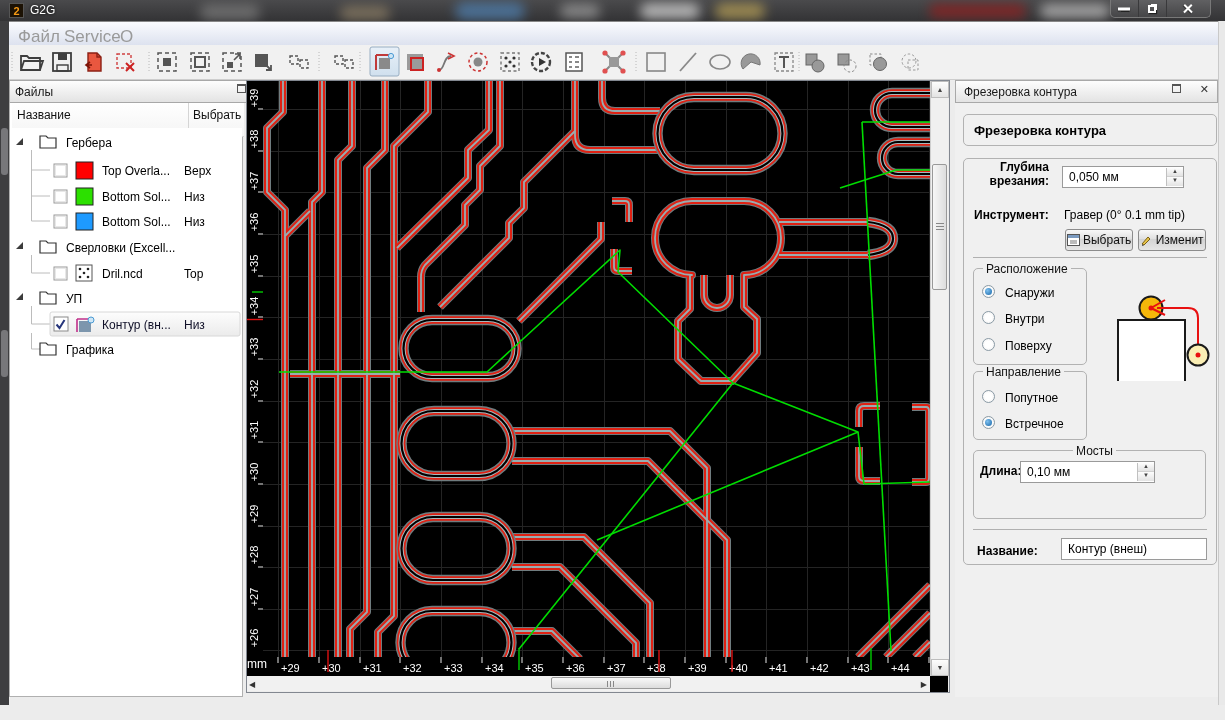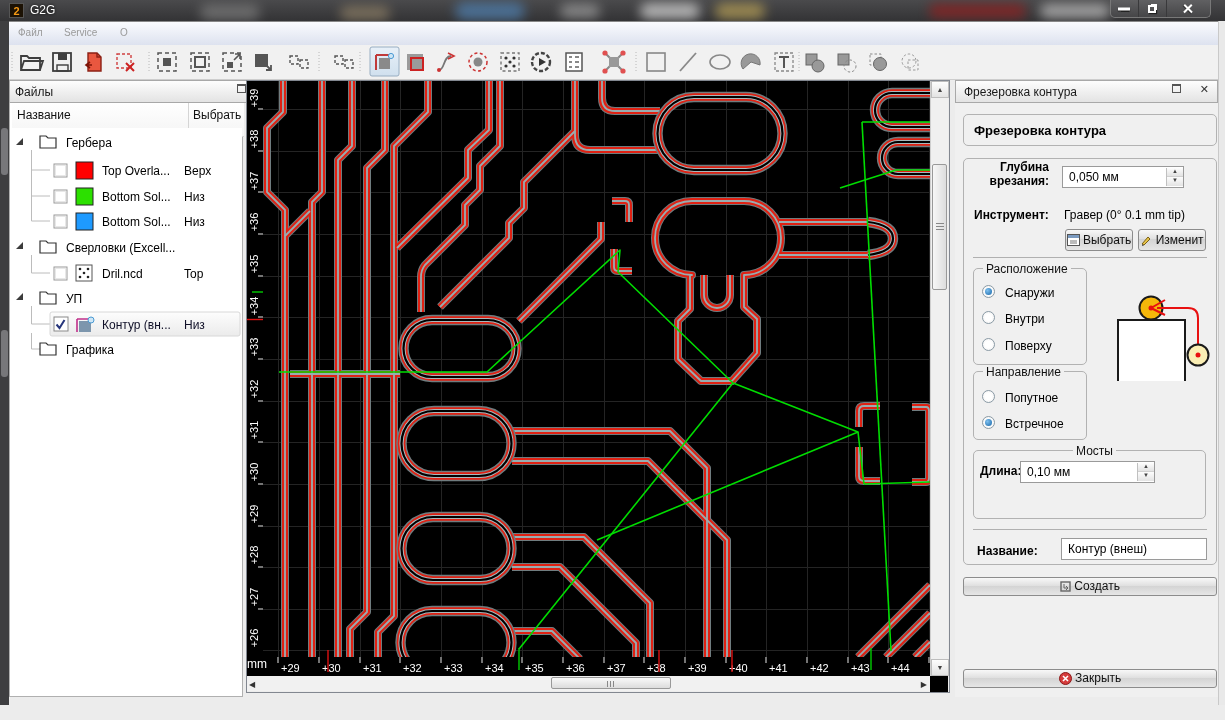--- a/index.html
+++ b/index.html
@@ -8,21 +8,21 @@
 
 #title{left:0;top:0;width:1225px;height:21px;background:linear-gradient(#4a4a4c,#333335);overflow:hidden}
 #title .blob{position:absolute;filter:blur(6px);opacity:.8}
 #ticon{left:9px;top:3px;width:15px;height:15px;background:#1c1205;border:1px solid #555;color:#f59a16;font-weight:bold;font-size:11px;text-align:center;line-height:14px}
 #ttext{left:30px;top:3px;color:#fff;font-size:12px;text-shadow:0 0 3px #000}
 #winbtns{right:14px;top:0;width:101px;height:18px;background:linear-gradient(#606062,#464648);border:1px solid #787878;border-top:none;border-radius:0 0 5px 5px;display:flex}
 #winbtns div{flex:1;border-right:1px solid #39393b;position:relative}
 #winbtns div:last-child{border-right:none}
 #winbtns span{position:absolute;left:50%;top:50%;transform:translate(-50%,-50%);display:block;text-shadow:0 1px 1px #111}
 
-#menu{left:2px;top:21px;width:1221px;height:24px;background:linear-gradient(#fafbfe,#dde2ef);border-top:1px solid #888;color:#9a9a9a;font-size:10px}
+#menu{left:2px;top:21px;width:1221px;height:24px;background:linear-gradient(#fafbfe,#dde2ef);border-top:1px solid #888;color:#9a9a9a;font-size:17px}
 #menu span{position:absolute;top:5px}
 
 #toolbar{left:2px;top:45px;width:1221px;height:35px;background:#f1f1f1;border-bottom:1px solid #cdcdcd}
 
 #lframe{left:0;top:21px;width:9px;height:686px;background:#3e3e40}
 #lframe i{position:absolute;left:1px;width:7px;background:#77777a;border-radius:3px;display:block}
 #rframe{right:0;top:21px;width:7px;height:699px;background:#e9e9e9;border-left:1px solid #c9c9c9}
 #bframe{left:0;top:705px;width:1225px;height:15px;background:#ececec}
 
 .docktitle{background:linear-gradient(#fdfdfd,#e3e3e3);border:1px solid #a8a8a8;font-size:12px;color:#1a1a1a}
@@ -672,22 +672,14 @@
       <span class="btns">
         <span class="up">▲</span>
         <span class="dn">▼</span>
       </span>
     </div>
   <div class="abs" style="left:18px;top:426px;width:234px;height:1px;background:#b0b0b0"></div>
   <div class="abs bold" style="left:22px;top:441px">Название:</div>
   <div class="abs" style="left:106px;top:435px;width:146px;height:22px;background:#fff;border:1px solid #9a9a9a">
       <span style="position:absolute;left:6px;top:3px">Контур (внеш)</span>
     </div>
-  <div class="btn" style="left:8px;top:474px;width:254px;height:19px;line-height:17px"><svg width="11" height="11" style="vertical-align:-2px" xmlns="http://www.w3.org/2000/svg">
-        <rect x="1" y="1" width="9" height="9" fill="none" stroke="#666" stroke-width="1.4"></rect>
-        <path d="M4,3 V7 H8 M6,5 L8,7 L6,9" fill="none" stroke="#666"></path>
-      </svg> Создать</div>
-  <div class="btn" style="left:8px;top:566px;width:254px;height:19px;line-height:17px"><svg width="13" height="13" style="vertical-align:-2.5px" xmlns="http://www.w3.org/2000/svg">
-        <circle cx="6.5" cy="6.5" r="6" fill="#d53c3c" stroke="#8c1818"></circle>
-        <path d="M4,4 L9,9 M9,4 L4,9" stroke="#fff" stroke-width="1.6"></path>
-      </svg> Закрыть</div>
 </div>
 <div class="abs" id="bframe"></div>
 
 </body></html>

